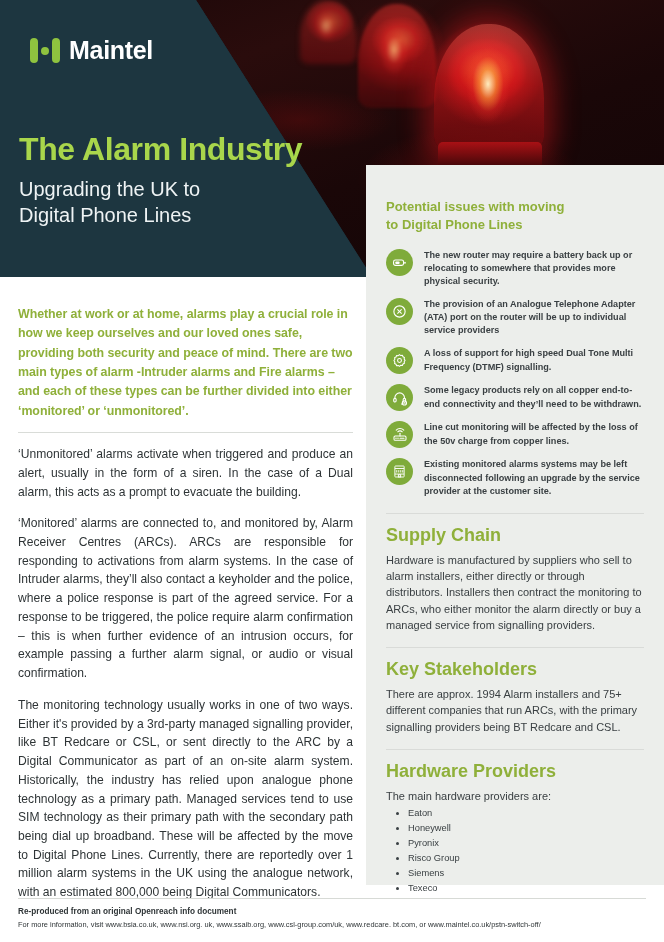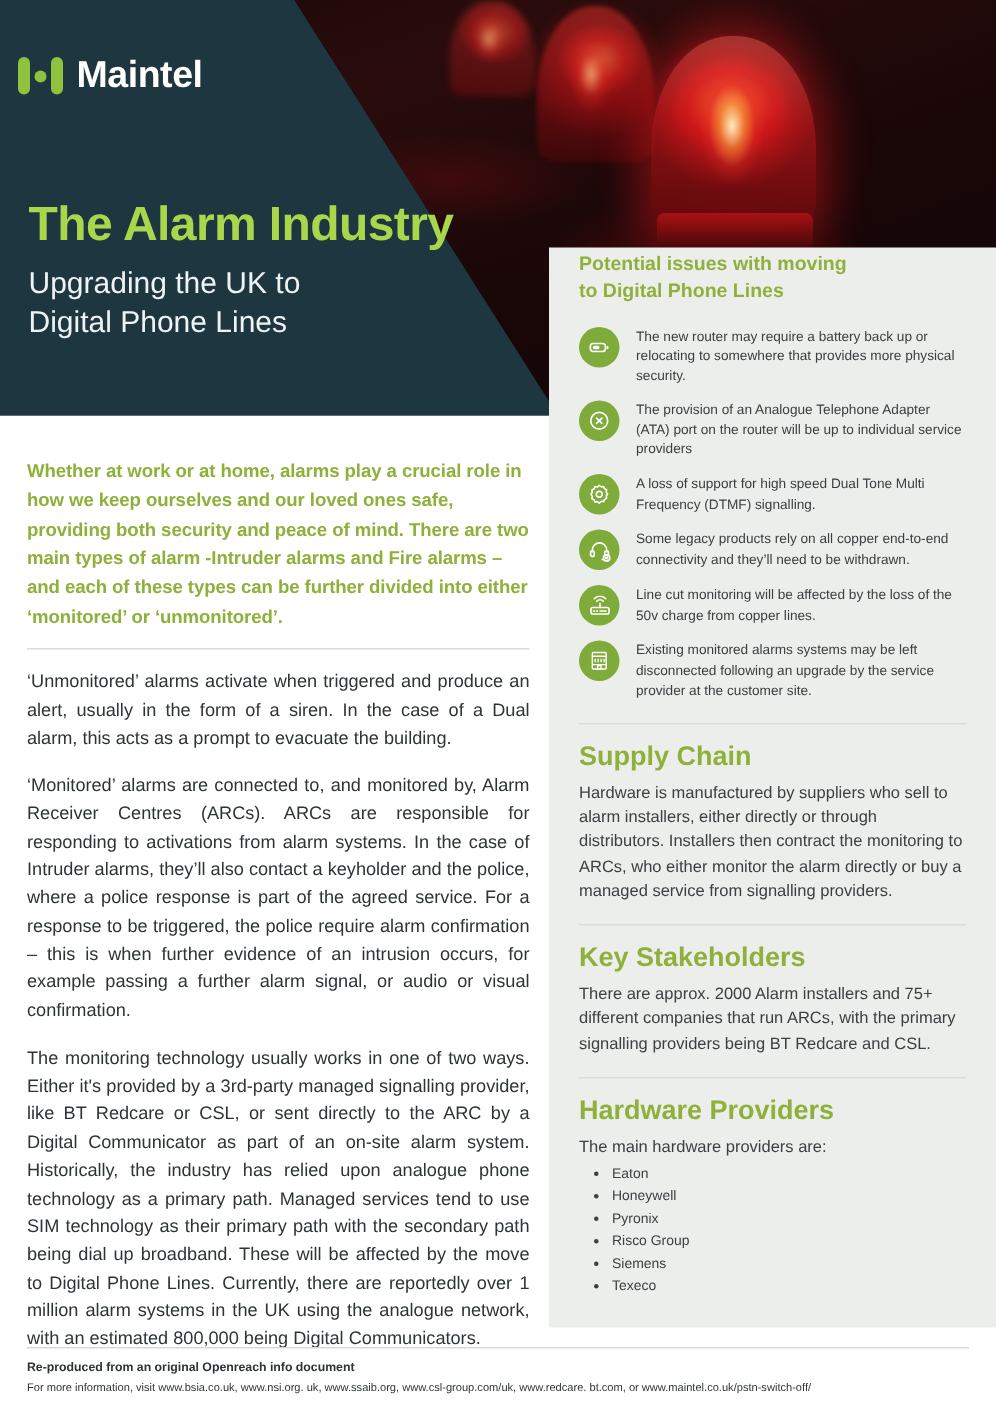--- a/index.html
+++ b/index.html
@@ -97,21 +97,21 @@
     position: absolute;
     left: 0; top: 0;
     width: 366px; height: 277px;
     background: #1d3640;
     clip-path: polygon(0 0, 196px 0, 366px 268px, 366px 277px, 0 277px);
   }
 
   
   #logo {
     position: absolute;
-    left: 12px; top: 36px;
+    left: 30px; top: 36px;
     display: flex;
     align-items: center;
     gap: 9px;
     z-index: 6;
   }
   #logo-mark { display: flex; align-items: center; gap: 3px; }
   .logo-bar {
     width: 8px; height: 25px;
     background: #8fc33f;
     border-radius: 4px;
@@ -178,32 +178,32 @@
   }
   .body-para:last-child { margin-bottom: 0; }
 
   
   #right-panel {
     position: absolute;
     left: 366px; top: 165px;
     width: 298px;
     height: 720px;
     background: #eceeeb;
-    padding: 2px 20px 0 20px;
+    padding: 33px 20px 0 20px;
   }
   #panel-title {
     color: #8fb03a;
     font-size: 13px;
     font-weight: 700;
     line-height: 1.38;
     margin-bottom: 14px;
   }
 
   
-  #issues-list { display: flex; flex-direction: column; gap: 9px; }
+  #issues-list { display: flex; flex-direction: column; gap: 9px; font-weight: bold; }
   .issue-row { display: flex; align-items: flex-start; gap: 11px; }
   .issue-icon {
     flex: 0 0 auto;
     width: 27px; height: 27px;
     border-radius: 50%;
     background: #7fab3a;
     display: flex;
     align-items: center;
     justify-content: center;
     margin-top: 1px;
@@ -392,21 +392,21 @@
       </div>
 
     </div>
 
     <hr class="hr-panel" style="margin-top:15px;">
     <h3 class="panel-section-title">Supply Chain</h3>
     <p class="panel-para">Hardware is manufactured by suppliers who sell to alarm installers, either directly or through distributors. Installers then contract the monitoring to ARCs, who either monitor the alarm directly or buy a managed service from signalling providers.</p>
 
     <hr class="hr-panel">
     <h3 class="panel-section-title">Key Stakeholders</h3>
-    <p class="panel-para">There are approx. 2000 Alarm installers and 75+ different companies that run ARCs, with the primary signalling providers being BT Redcare and CSL.</p>
+    <p class="panel-para">There are approx. 1994 Alarm installers and 75+ different companies that run ARCs, with the primary signalling providers being BT Redcare and CSL.</p>
 
     <hr class="hr-panel">
     <h3 class="panel-section-title">Hardware Providers</h3>
     <p class="panel-para" style="margin-bottom:0;">The main hardware providers are:</p>
     <ul class="panel-list" id="hardware-list">
         <li>Eaton</li>
         <li>Honeywell</li>
         <li>Pyronix</li>
         <li>Risco Group</li>
         <li>Siemens</li>

